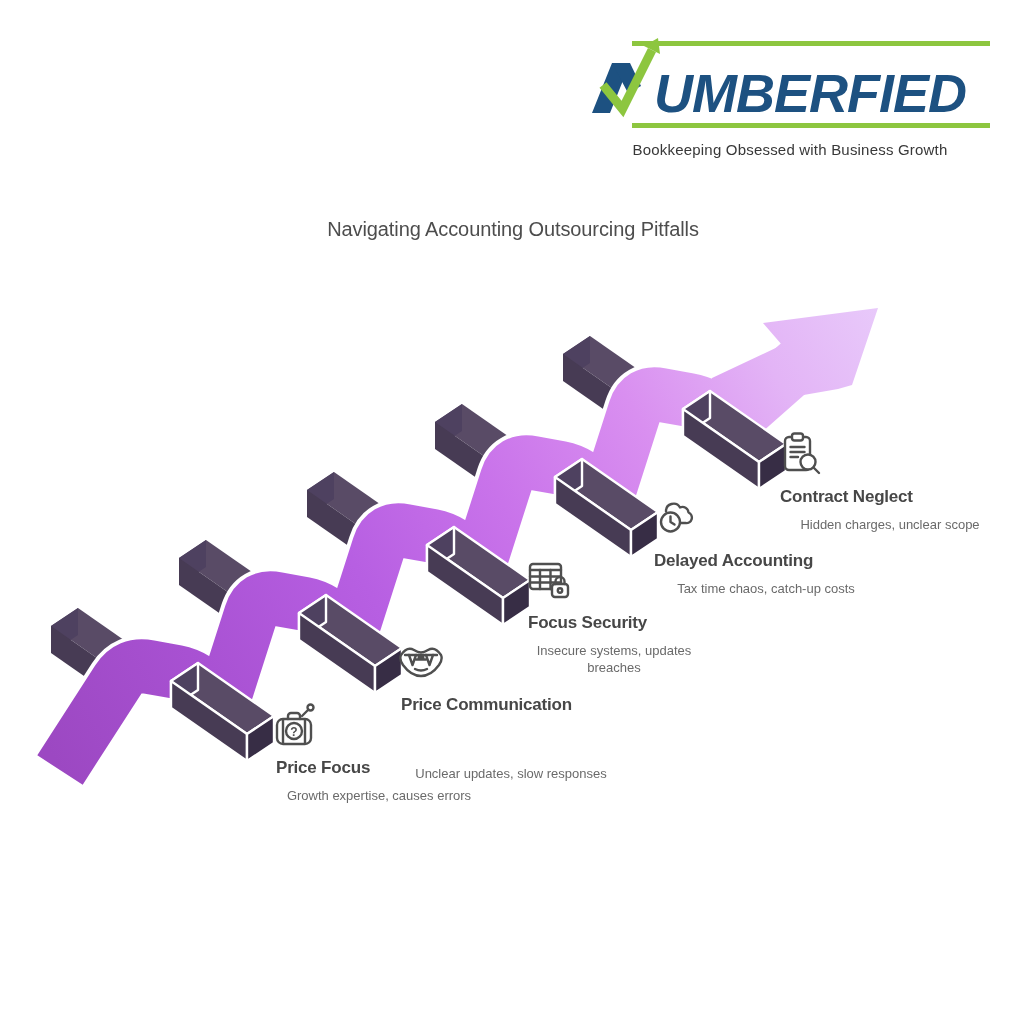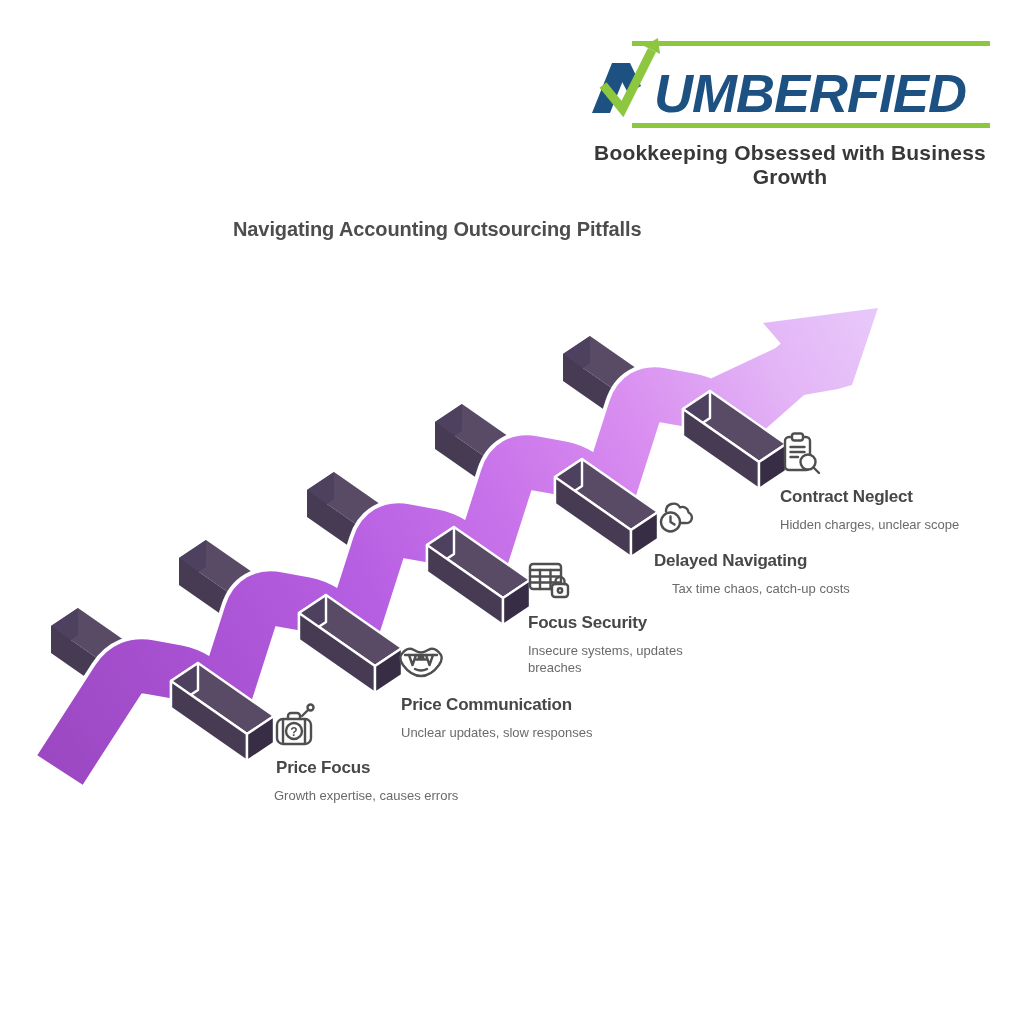--- a/index.html
+++ b/index.html
@@ -4,34 +4,34 @@
 <style>
   html,body{margin:0;padding:0;}
   body{
     width:1024px;height:1024px;position:relative;background:#ffffff;
     font-family:"Liberation Sans", sans-serif;overflow:hidden;
   }
   .abs{position:absolute;}
   
   #logo-tagline{
     position:absolute;left:588px;top:141px;width:404px;text-align:center;
-    font-size:21px;font-weight:bold;color:#383838;letter-spacing:.2px;
+    font-size:15px;font-weight:normal;color:#383838;letter-spacing:.2px;
   }
   
   #main-title{
-    position:absolute;left:233px;top:218px;width:560px;
-    font-size:20px;font-weight:bold;color:#4d4d4d;letter-spacing:-.1px;
+    position:absolute;left:233px;top:218px;width:560px;text-align:center;
+    font-size:20px;font-weight:normal;color:#4d4d4d;letter-spacing:-.1px;
   }
   
   .step-title{
     position:absolute;font-size:17px;font-weight:bold;color:#474747;
     letter-spacing:-.2px;white-space:nowrap;
   }
   .step-sub{
-    position:absolute;font-size:13px;color:#6a6a6a;line-height:1.3;
+    position:absolute;font-size:13px;color:#6a6a6a;line-height:1.3;text-align:center;
   }
   .step-icon{position:absolute;width:46px;height:46px;}
   .icon-stroke{stroke:#4f4f4f;stroke-width:2.4;fill:none;stroke-linecap:round;stroke-linejoin:round;}
   .icon-fillwhite{fill:#ffffff;}
   
   .bar-top{fill:#594b66;}
   .bar-front{fill:#473b54;}
   .bar-se{fill:#372d45;}
   .bar-nw{fill:#4e4160;}
   .bar-outlined{stroke:#ffffff;stroke-width:2.4;stroke-linejoin:round;}
@@ -166,41 +166,41 @@
 
 <svg class="step-icon" style="left:398px;top:640px" viewBox="0 0 46 46">
   <path class="icon-stroke" d="M3 15 Q9 6 16 10 Q20 12.5 23 12.5 Q26 12.5 30 10 Q37 6 43 15 Q45 19 41 25 Q33 36 23 36 Q13 36 5 25 Q1 19 3 15 Z"></path>
   <path class="icon-stroke" d="M7 15 H39"></path>
   <path class="icon-stroke" d="M11 15 L14.5 25 L18 15"></path>
   <path class="icon-stroke" d="M28 15 L31.5 25 L35 15"></path>
   <path class="icon-stroke" d="M18 19.5 H28 M20.8 15 V19.5 M23 15 V19.5 M25.2 15 V19.5"></path>
   <path class="icon-stroke" d="M17 29 Q23 32 29 29"></path>
 </svg>
 <div class="step-title" style="left:401px;top:695px">Price Communication</div>
-<div class="step-sub" style="left:401px;top:725px;width:220px">Unclear updates, slow responses</div>
+<div class="step-sub" style="left:401px;top:766px;width:220px">Unclear updates, slow responses</div>
 
 <svg class="step-icon" style="left:526px;top:557px" viewBox="0 0 46 46">
   <rect class="icon-stroke" x="4" y="7" width="31" height="25" rx="3"></rect>
   <path class="icon-stroke" d="M4 13 H35"></path>
   <path class="icon-stroke" d="M14 13 V32 M24.5 13 V32"></path>
   <path class="icon-stroke" d="M4 19.5 H35 M4 25.5 H35"></path>
   <rect class="icon-stroke icon-fillwhite" x="26" y="27" width="16" height="13" rx="3"></rect>
   <path class="icon-stroke" d="M29.5 27 v-2.5 a4.5 4.5 0 0 1 9 0 V27"></path>
   <circle class="icon-stroke" cx="34" cy="33.5" r="2.2"></circle>
 </svg>
 <div class="step-title" style="left:528px;top:613px">Focus Security</div>
 <div class="step-sub" style="left:528px;top:643px;width:172px">Insecure systems, updates breaches</div>
 
 <svg class="step-icon" style="left:652px;top:495px" viewBox="0 0 46 46">
   <path class="icon-stroke" d="M14 16.5 A7.5 7.5 0 0 1 28 12.5 A6 6 0 0 1 36.5 17.5 A5.5 5.5 0 0 1 33.5 28 H17"></path>
   <circle class="icon-stroke icon-fillwhite" cx="18.5" cy="27" r="9.5"></circle>
   <path class="icon-stroke" d="M18.5 21.5 V27 L22.5 29.5"></path>
 </svg>
-<div class="step-title" style="left:654px;top:551px">Delayed Navigating</div>
-<div class="step-sub" style="left:672px;top:581px;width:220px">Tax time chaos, catch-up costs</div>
+<div class="step-title" style="left:654px;top:551px">Delayed Accounting</div>
+<div class="step-sub" style="left:656px;top:581px;width:220px">Tax time chaos, catch-up costs</div>
 
 <svg class="step-icon" style="left:778px;top:431px" viewBox="0 0 46 46">
   <rect class="icon-stroke" x="7" y="6" width="25" height="33" rx="4"></rect>
   <rect class="icon-stroke icon-fillwhite" x="14" y="2.5" width="11" height="7" rx="2.5"></rect>
   <path class="icon-stroke" d="M12.5 16 H26.5 M12.5 21 H26.5 M12.5 26 H20"></path>
   <circle class="icon-stroke icon-fillwhite" cx="30" cy="31" r="7.5"></circle>
   <path class="icon-stroke" d="M35.5 36.5 L41 42"></path>
 </svg>
 <div class="step-title" style="left:780px;top:487px">Contract Neglect</div>
 <div class="step-sub" style="left:780px;top:517px;width:220px">Hidden charges, unclear scope</div>

